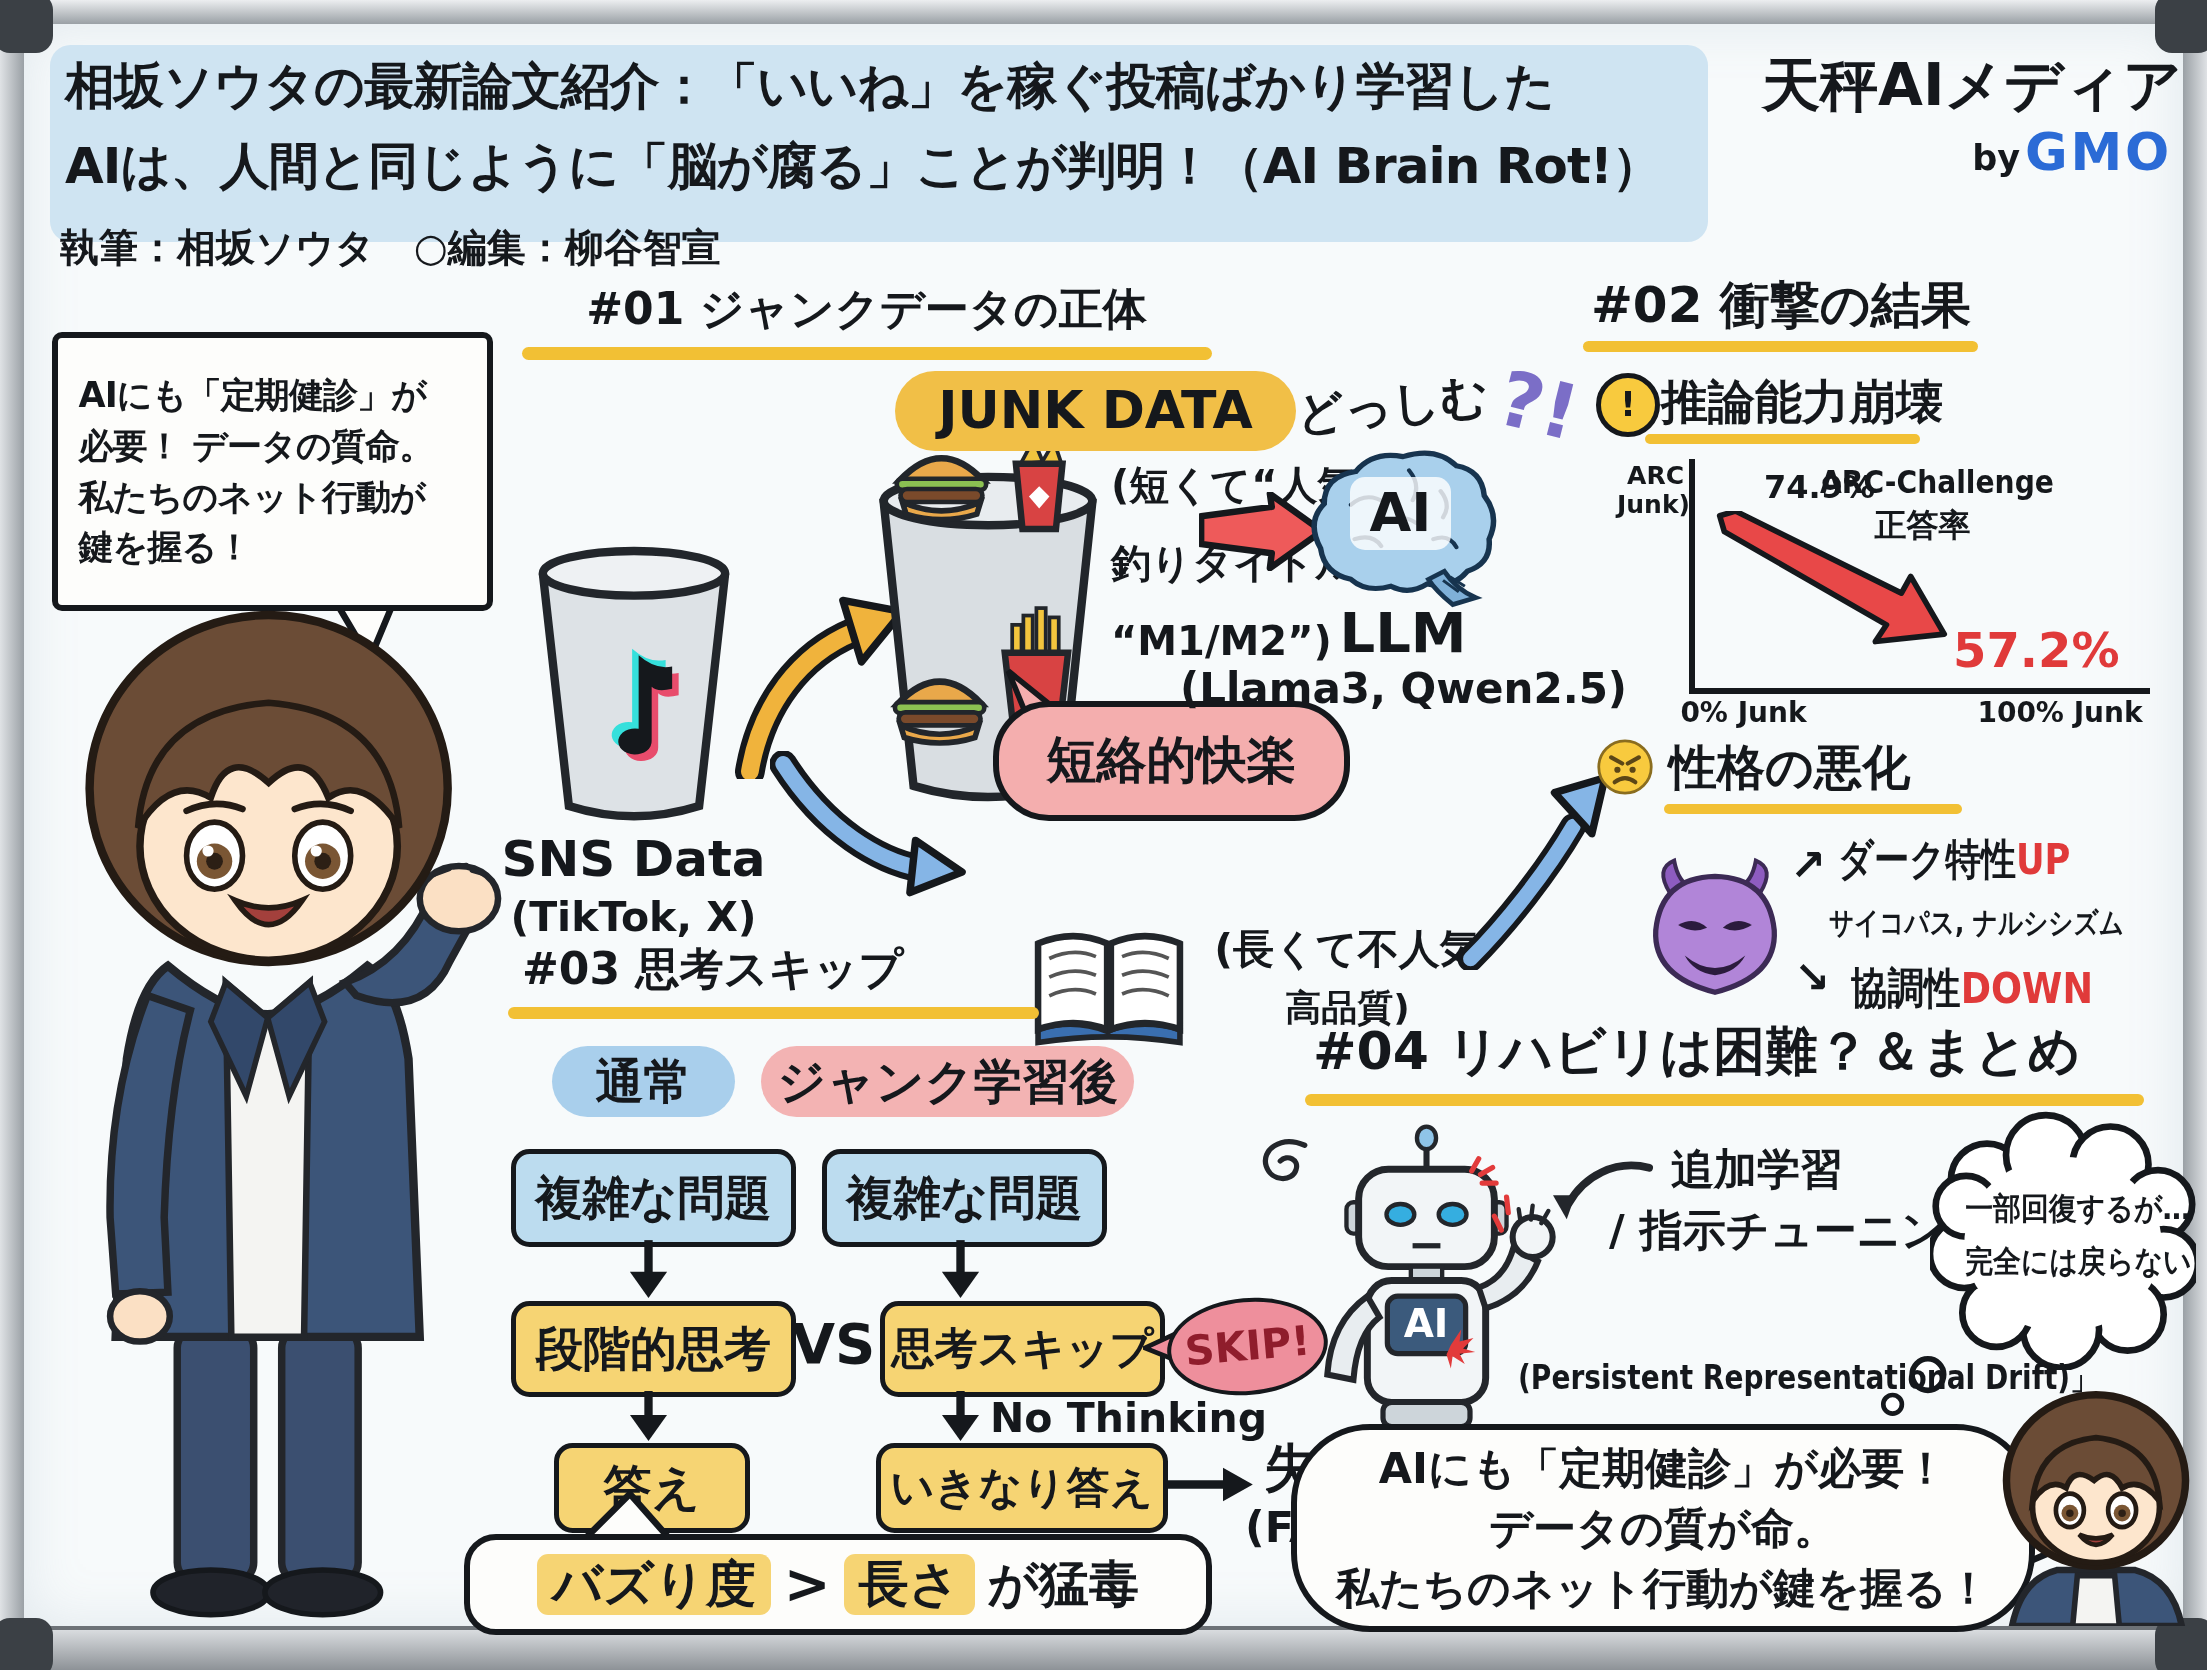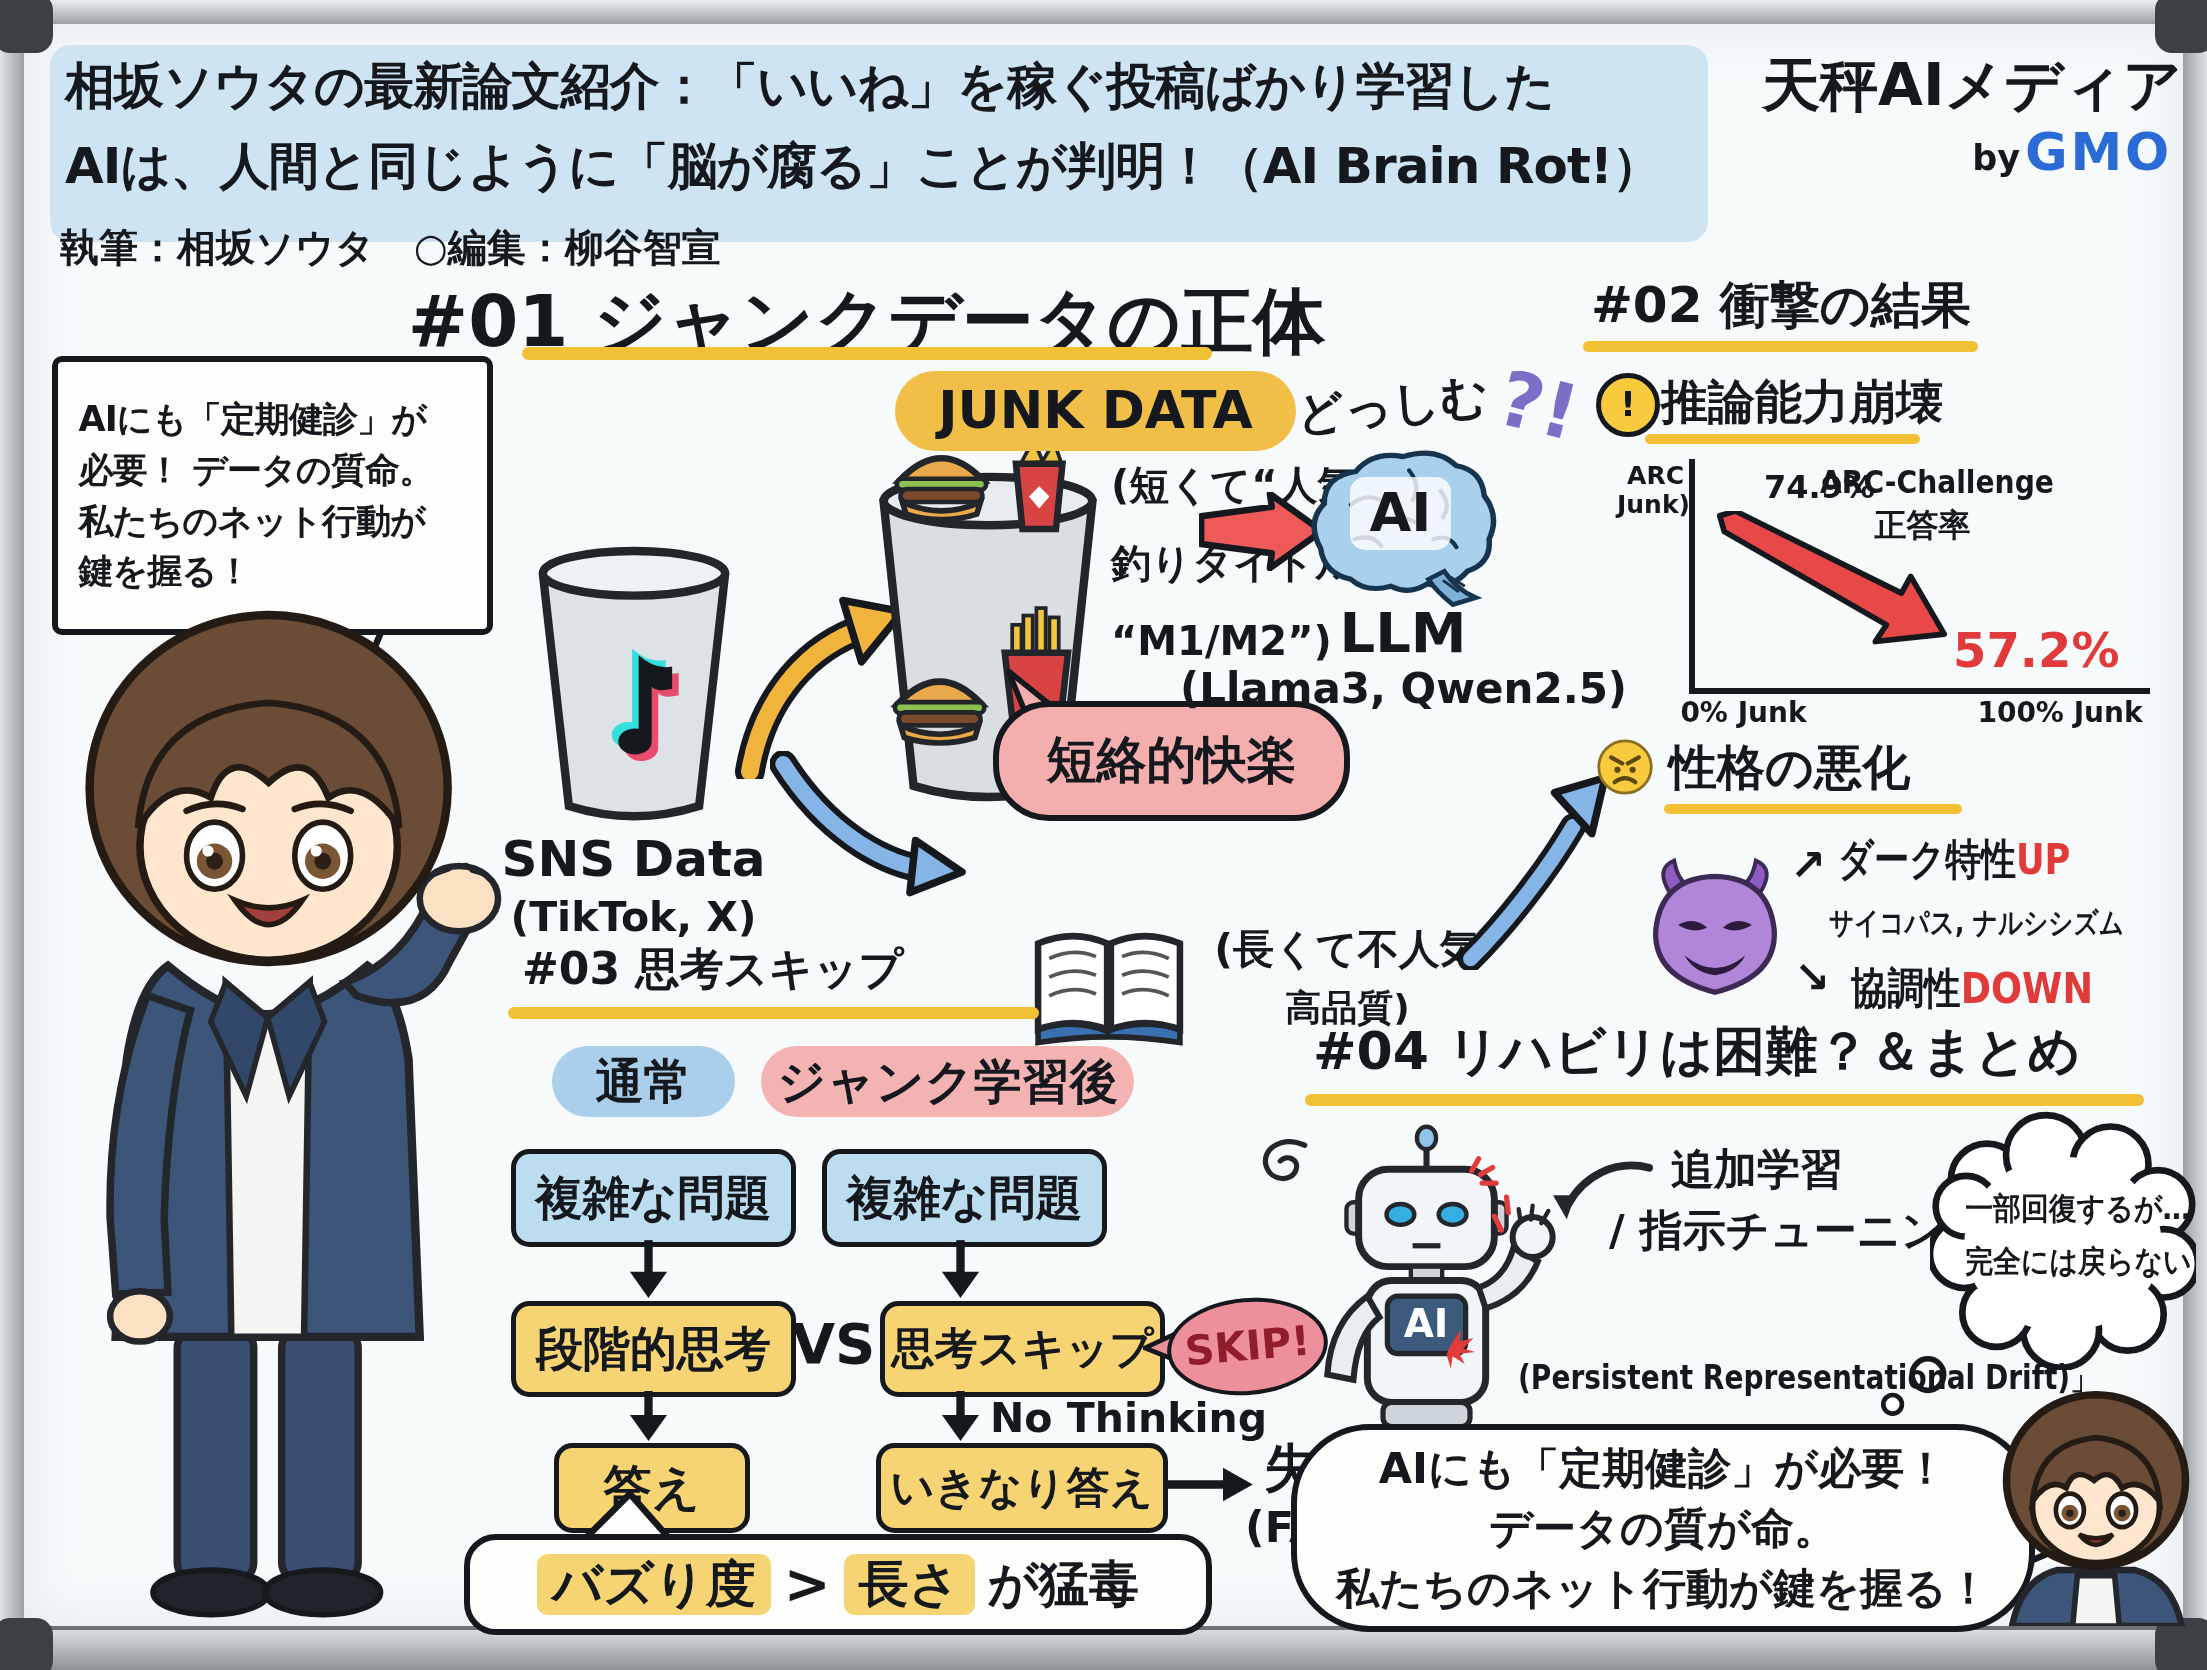--- a/index.html
+++ b/index.html
@@ -49,21 +49,21 @@
   <div class="abs" style="left:1725px;top:123px;width:447px;text-align:right;">
     <span class="t" style="font-size:35px;font-weight:800;">by</span>
     <span class="t" style="font-size:52px;color:#2b6bd6;letter-spacing:2.8px;">GMO</span>
   </div>
 
   <div class="abs t" style="left:60px;top:226px;font-size:39px;font-weight:800;">執筆：相坂ソウタ　○編集：柳谷智宣</div>
 
   <svg class="abs" style="left:308px;top:585px" width="103" height="79" viewBox="0 0 110 85">
     <polygon points="20,2 96,8 66,80" fill="#fdfdfb" stroke="#15181c" stroke-width="7"></polygon>
   </svg>
-  <div class="abs bubble" style="left:52px;top:332px;width:388px;height:267px;border-radius:10px;display:flex;flex-direction:column;justify-content:center;padding:0 20.5px;margin-top:24px;">
+  <div class="abs bubble" style="left:52px;top:332px;width:388px;height:267px;border-radius:10px;display:flex;flex-direction:column;justify-content:center;padding:0 20.5px;">
     <div class="t" style="font-size:35px;letter-spacing:-0.9px;line-height:1.45;">AIにも「定期健診」が</div>
     <div class="t" style="font-size:35px;letter-spacing:-0.9px;line-height:1.45;">必要！ データの質命。</div>
     <div class="t" style="font-size:35px;letter-spacing:-0.9px;line-height:1.45;">私たちのネット行動が</div>
     <div class="t" style="font-size:35px;letter-spacing:-0.9px;line-height:1.45;">鍵を握る！</div>
   </div>
 
   <svg class="abs" style="left:28px;top:574px" width="485" height="1052" viewBox="0 0 520 1128">
     <rect x="160" y="810" width="82" height="270" rx="20" fill="#3b4f70" stroke="#23262b" stroke-width="8"></rect>
     <rect x="272" y="810" width="82" height="270" rx="20" fill="#3b4f70" stroke="#23262b" stroke-width="8"></rect>
     <ellipse cx="196" cy="1092" rx="62" ry="24" fill="#20232a" stroke="#15181c" stroke-width="6"></ellipse>
@@ -86,21 +86,21 @@
       <circle cx="193" cy="297" r="6" fill="#fff"></circle>
     <ellipse cx="316" cy="302" rx="30" ry="36" fill="#fff" stroke="#241b14" stroke-width="6"></ellipse>
     <circle cx="316" cy="308" r="19" fill="#7a5634"></circle>
       <circle cx="316" cy="308" r="9" fill="#2c1f15"></circle>
       <circle cx="309" cy="297" r="6" fill="#fff"></circle>
     <path d="M170,254 Q200,240 230,252" stroke="#241b14" stroke-width="7" fill="none" stroke-linecap="round"></path>
     <path d="M286,252 Q316,240 346,254" stroke="#241b14" stroke-width="7" fill="none" stroke-linecap="round"></path>
     <path d="M222,350 Q258,402 294,350 Q258,366 222,350 Z" fill="#a3403c" stroke="#241b14" stroke-width="6"></path>
   </svg>
 
-  <div class="abs t c" style="left:503px;top:288px;width:727px;height:67px;font-size:72px;">#01 ジャンクデータの正体</div>
+  <div class="abs t c" style="left:503px;top:276px;width:727px;height:67px;font-size:44px;">#01 ジャンクデータの正体</div>
   <div class="abs u" style="left:522px;top:347px;width:690px;height:13px;"></div>
 
   <svg class="abs" style="left:527px;top:536px" width="214" height="298" viewBox="0 0 230 320">
     <path d="M17,40 L45,290 Q115,312 185,290 L213,40" fill="#dde2e6" stroke="#22262b" stroke-width="9"></path>
     <ellipse cx="115" cy="40" rx="98" ry="24" fill="#eef1f3" stroke="#22262b" stroke-width="9"></ellipse>
     <g transform="translate(112,180)">
       <g fill="#35e0dc" transform="translate(-7,-7)">
           <path d="M8,40 L8,-52 Q26,-36 44,-40 L44,-16 Q28,-12 22,-18 L22,40 A18,14 0 1 1 8,27 Z"></path>
         </g>
       <g fill="#e84c6c" transform="translate(7,7)">

